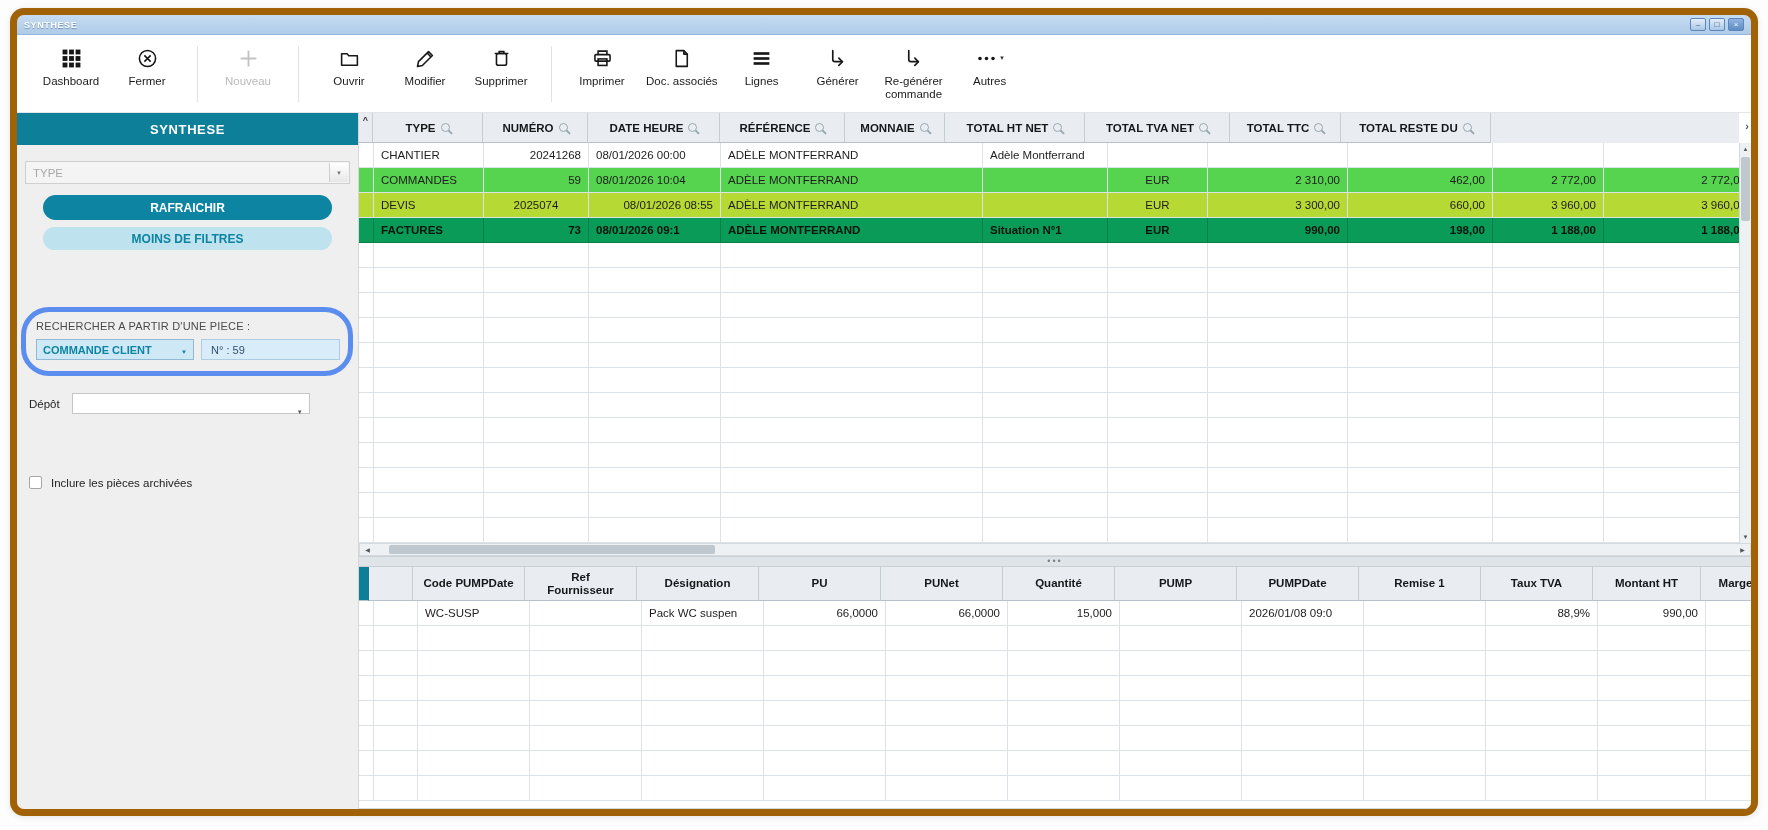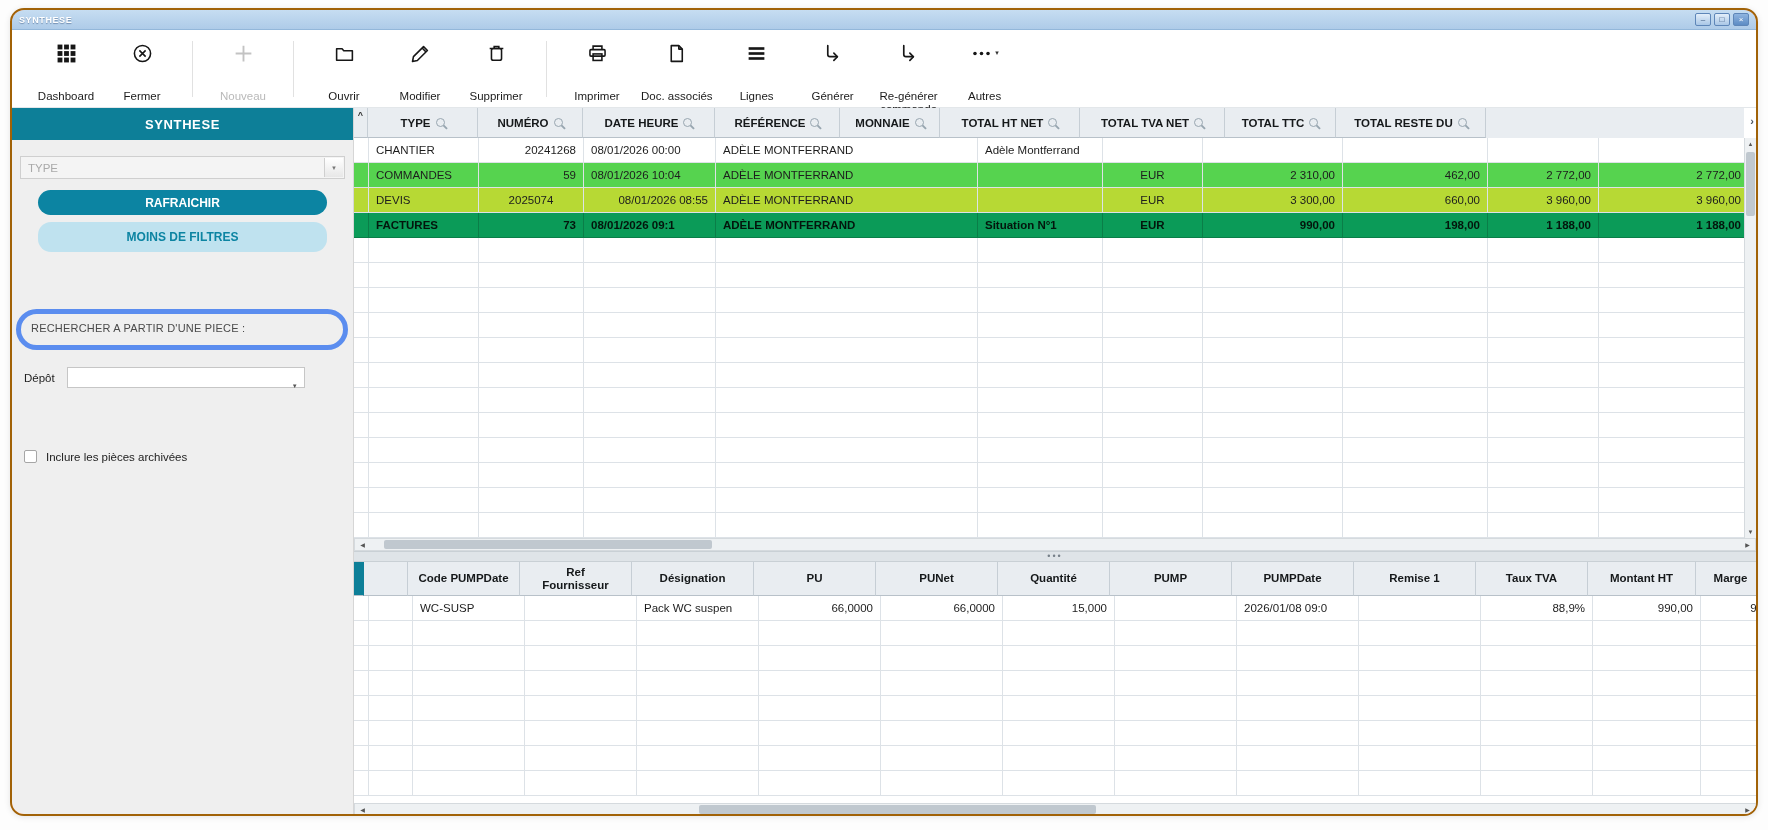--- a/index.html
+++ b/index.html
@@ -1,39 +1,39 @@
 <!DOCTYPE html>
 <html style="--teal: #0d7f98; --teal-dark: #0c84a2; --teal-light: #bfe2ef; --row-green: #56d34f; --row-lime: #b7d934; --row-selected: #0b9b58; --highlight-blue: #5b8def; --titlebar-blue: #aecbe8;"><head>
 <meta charset="utf-8">
 <style>
   * { margin:0; padding:0; box-sizing:border-box; }
   html,body { width:1768px; height:830px; background:#fdfdfd; overflow:hidden;
               font-family:"Liberation Sans", sans-serif; }
   .window { position:absolute; left:10px; top:8px; width:1748px; height:808px;
-            background:#f97316; border:2px solid #a16207; border-radius:14px; overflow:hidden;
+            background:#f97316; border:7px solid #a16207; border-radius:14px; overflow:hidden;
             box-shadow:0 1px 6px rgba(0,0,0,.10); }
 
   
   .titlebar { height:20px; background:linear-gradient(#c6ddf2, var(--titlebar-blue));
               border-bottom:1px solid #93b7da; display:flex; align-items:center; padding:0 7px; }
   .titlebar .title { flex:1; font-size:9px; font-weight:bold; color:#fff; letter-spacing:.6px;
                      text-shadow:0 1px 1px rgba(60,90,130,.55); }
   .win-btn { width:16px; height:13px; margin-left:3px; border:1px solid #5e86b8; border-radius:2px;
              background:linear-gradient(#e3eefa,#a9c7e6); color:#33517a; font-size:8px;
              line-height:11px; text-align:center; cursor:pointer; }
   .win-btn.close { background:linear-gradient(#8fb4e0,#5d8cc4); color:#fff; }
   [data-name="minimize-button"]::before { content:"–"; }
   [data-name="maximize-button"]::before { content:"□"; }
   [data-name="close-button"]::before   { content:"×"; }
 
   
   .toolbar { height:78px; background:#fff; border-bottom:1px solid #e3e7ea;
              display:flex; align-items:flex-start; padding:7px 10px 0 16px; }
   .tb-item { display:flex; flex-direction:column; align-items:center; min-width:76px;
-             padding:3px 6px 0; cursor:pointer;gap:20px; }
+             padding:3px 6px 0; cursor:pointer; }
   .tb-iconrow { display:flex; align-items:center; gap:3px; height:26px; }
   .tb-icon { width:22px; height:22px; color:#171717; display:flex; align-items:center; justify-content:center; }
   .tb-icon svg { width:21px; height:21px; }
   .tb-caret { font-size:7px; color:#333; }
   .tb-label { font-size:11.5px; color:#1b1b1b; margin-top:4px; text-align:center;
               white-space:pre-line; line-height:1.15; }
   .tb-item.disabled { cursor:default; }
   .tb-item.disabled .tb-icon { color:#c3c3c3; }
   .tb-item.disabled .tb-label { color:#b9b9b9; }
   .tb-sep { width:1px; align-self:stretch; background:#e1e1e1; margin:4px 12px 10px; }
@@ -46,21 +46,21 @@
   .sb-select { margin:16px 8px 0; height:23px; background:#f4f4f4; border:1px solid #cfcfcf;
                display:flex; align-items:center; padding-left:7px; color:#a9a9a9; font-size:11.5px;
                position:relative; }
   .dd-btn { position:absolute; right:1px; top:1px; bottom:1px; width:19px;
             background:linear-gradient(#ffffff,#e7e7e7); border-left:1px solid #cfcfcf;
             display:flex; align-items:center; justify-content:center; color:#777; cursor:pointer; }
   .dd-btn::before, .car::before { content:"▼"; font-size:6px; }
   .pill { margin:11px 26px 0; height:25px; border-radius:13px; display:flex; align-items:center;
           justify-content:center; font-size:12px; font-weight:bold; cursor:pointer; }
   .pill.refresh { background:var(--teal-dark); color:#fff; }
-  .pill.filters { background:var(--teal-light); color:var(--teal-dark); height:30px; margin-top:7px; }
+  .pill.filters { background:var(--teal-light); color:var(--teal-dark); height:23px; margin-top:7px; }
   .search-box { margin:57px 5px 0 4px; border:5px solid var(--highlight-blue); border-radius:28px;
                 padding:8px 8px 11px 10px; }
   .search-label { font-size:11px; color:#4a4a4a; letter-spacing:.2px; }
   .search-row { display:flex; gap:7px; margin-top:7px; align-items:center; }
   .piece-select { width:158px; height:21px; background:#cfe8f6; border:1px solid #8fb9d6;
                   color:var(--teal-dark); font-weight:bold; font-size:11px; display:flex;
                   align-items:center; padding:0 6px; cursor:pointer; }
   .piece-select .car { margin-left:auto; color:var(--teal-dark); }
   .piece-num { flex:1; height:21px; background:#d9ecf9; border:1px solid #aecde4; font-size:11px;
                color:#31506b; display:flex; align-items:center; padding-left:9px; }
@@ -299,20 +299,27 @@
       <div class="sb-select" data-name="type-dropdown">
         <span data-name="type-dropdown-placeholder">TYPE</span>
         <span class="dd-btn" data-name="chevron-down-icon"></span>
       </div>
 
       <div class="pill refresh" data-name="refresh-button">RAFRAICHIR</div>
       <div class="pill filters" data-name="less-filters-button">MOINS DE FILTRES</div>
 
       <div class="search-box" data-name="search-piece-highlight">
         <div class="search-label" data-name="search-piece-label">RECHERCHER A PARTIR D'UNE PIECE :</div>
+        <div class="search-row">
+          <div class="piece-select" data-name="piece-type-dropdown">
+            <span data-name="piece-type-value">COMMANDE CLIENT</span>
+            <span class="car" data-name="chevron-down-icon"></span>
+          </div>
+          <div class="piece-num" data-name="piece-number-input">N° : 59</div>
+        </div>
       </div>
 
       <div class="depot-row">
         <span class="depot-label" data-name="depot-label">Dépôt</span>
         <div class="depot-select" data-name="depot-dropdown">
           <span class="car" data-name="chevron-down-icon"></span>
         </div>
       </div>
 
       <div class="check-row">

